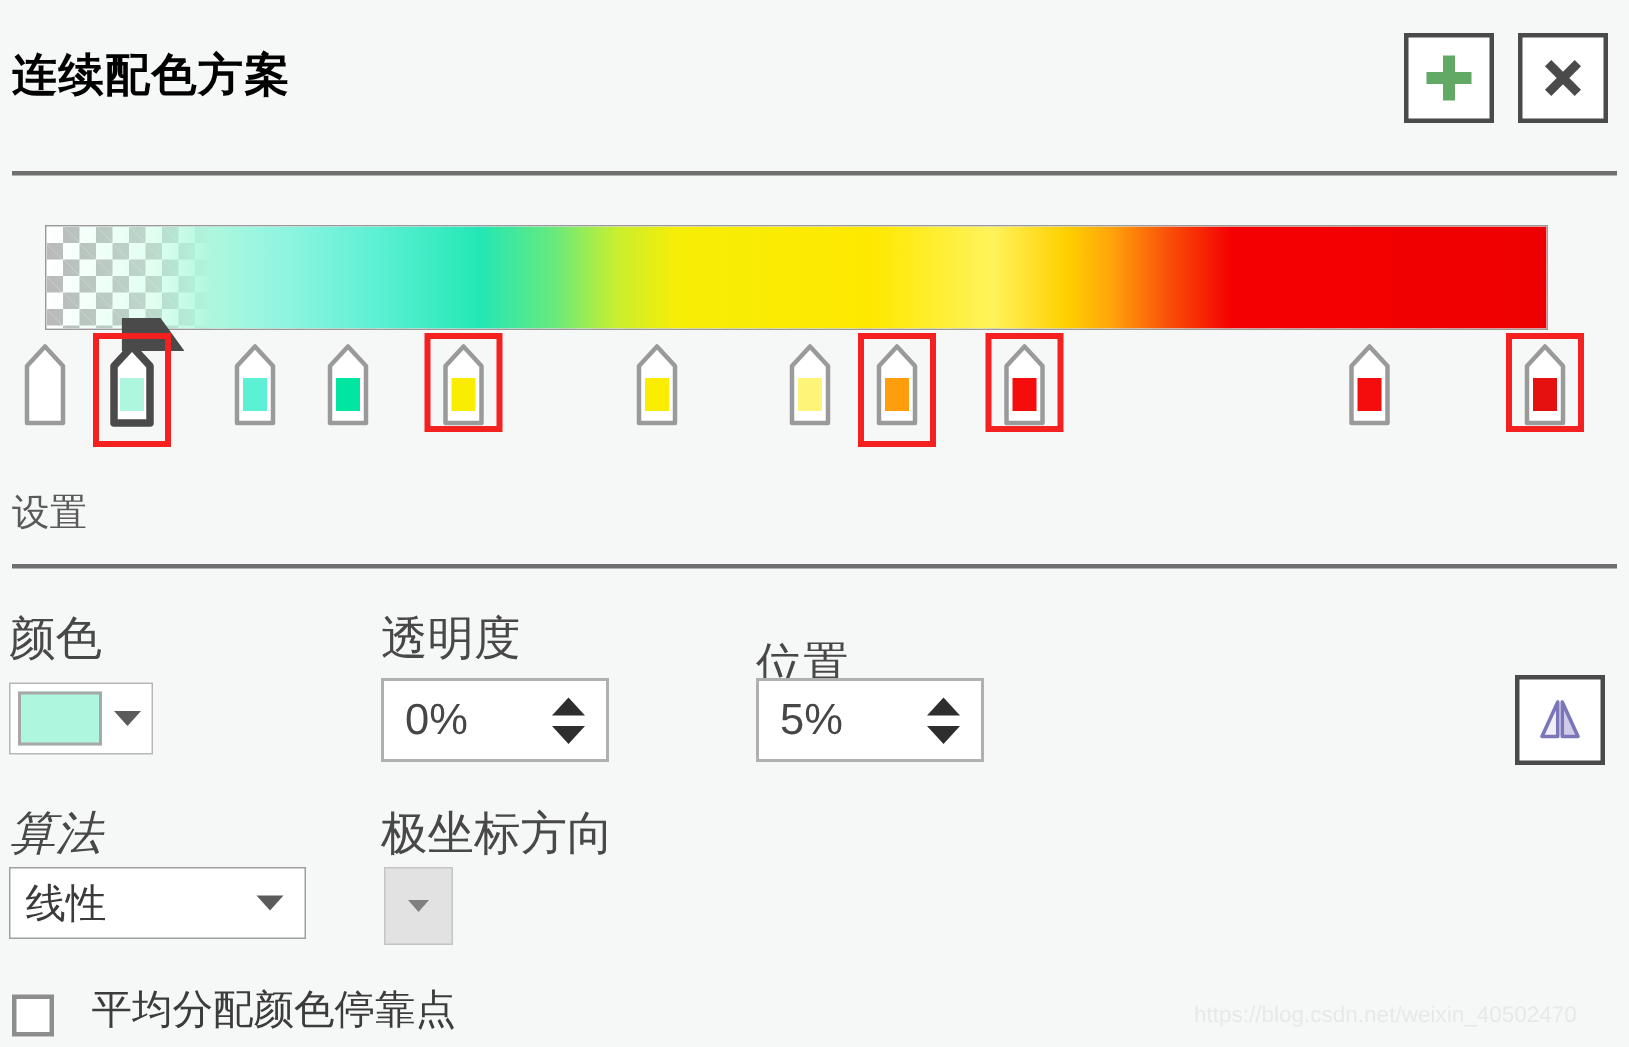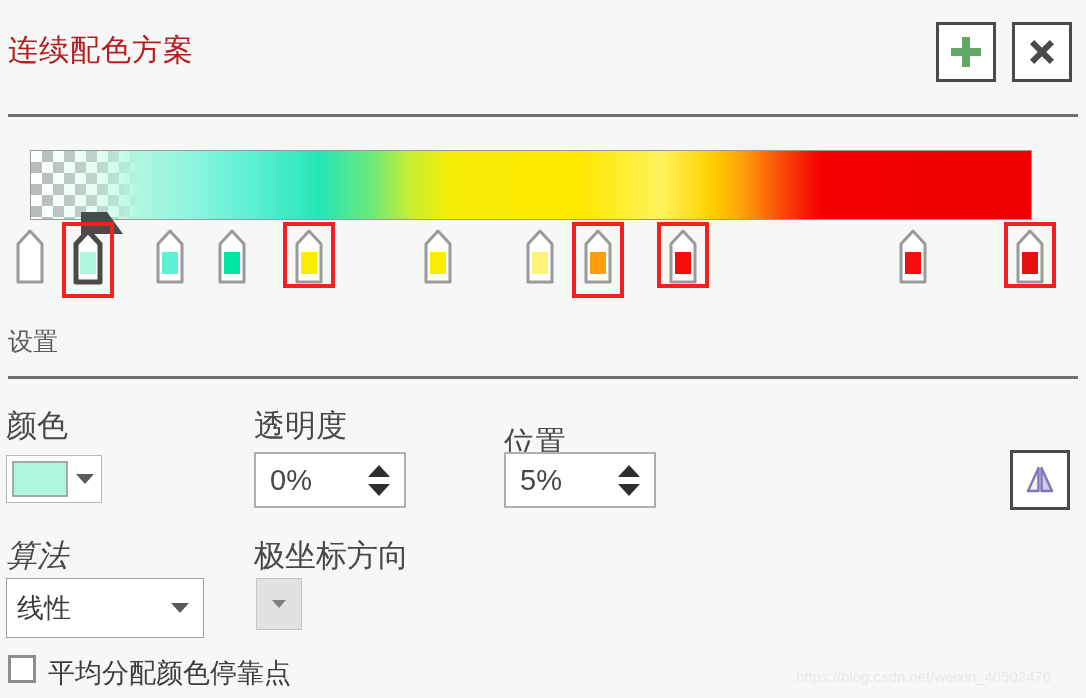--- a/index.html
+++ b/index.html
@@ -21,22 +21,22 @@
     position: absolute;
     left: 0; top: 0;
     width: 1086px;
     height: 112px;
   }
   .title {
     position: absolute;
     left: 8px;
     top: 30px;
     font-size: 30px;
-    font-weight: normal;
-    color: #b91c1c;
+    font-weight: bold;
+    color: #000000;
     letter-spacing: 1px;
     white-space: nowrap;
   }
   .hdr-btn {
     position: absolute;
     top: 22px;
     width: 60px;
     height: 60px;
     background: #ffffff;
     border: 3px solid #4a4a4a;
@@ -251,21 +251,21 @@
     color: #3a3a3a;
     padding-left: 10px;
     white-space: nowrap;
   }
   .select-box .caret { margin-right: 14px; }
 
   #algo-select {
     left: 6px;
     top: 578px;
     width: 198px;
-    height: 60px;
+    height: 48px;
   }
 
   #polar-select {
     left: 256px;
     top: 578px;
     width: 46px;
     height: 52px;
     background: #e2e2e2;
     border: 1px solid #c4c4c4;
     justify-content: center;
@@ -275,22 +275,23 @@
     border-left-width: 7px;
     border-right-width: 7px;
     border-top: 8px solid #808080;
   }
 
   .checkrow {
     position: absolute;
     left: 8px;
     top: 655px;
     display: flex;
-    align-items: flex-start;
-    cursor: pointer;
+    align-items: flex-end;
+    cursor: pointer;
+    gap: 13px;
   }
   .checkbox {
     width: 28px;
     height: 28px;
     background: #ffffff;
     border: 3px solid #8d8d8d;
     box-sizing: border-box;
   }
   .checkrow .cb-label {
     font-size: 27px;

